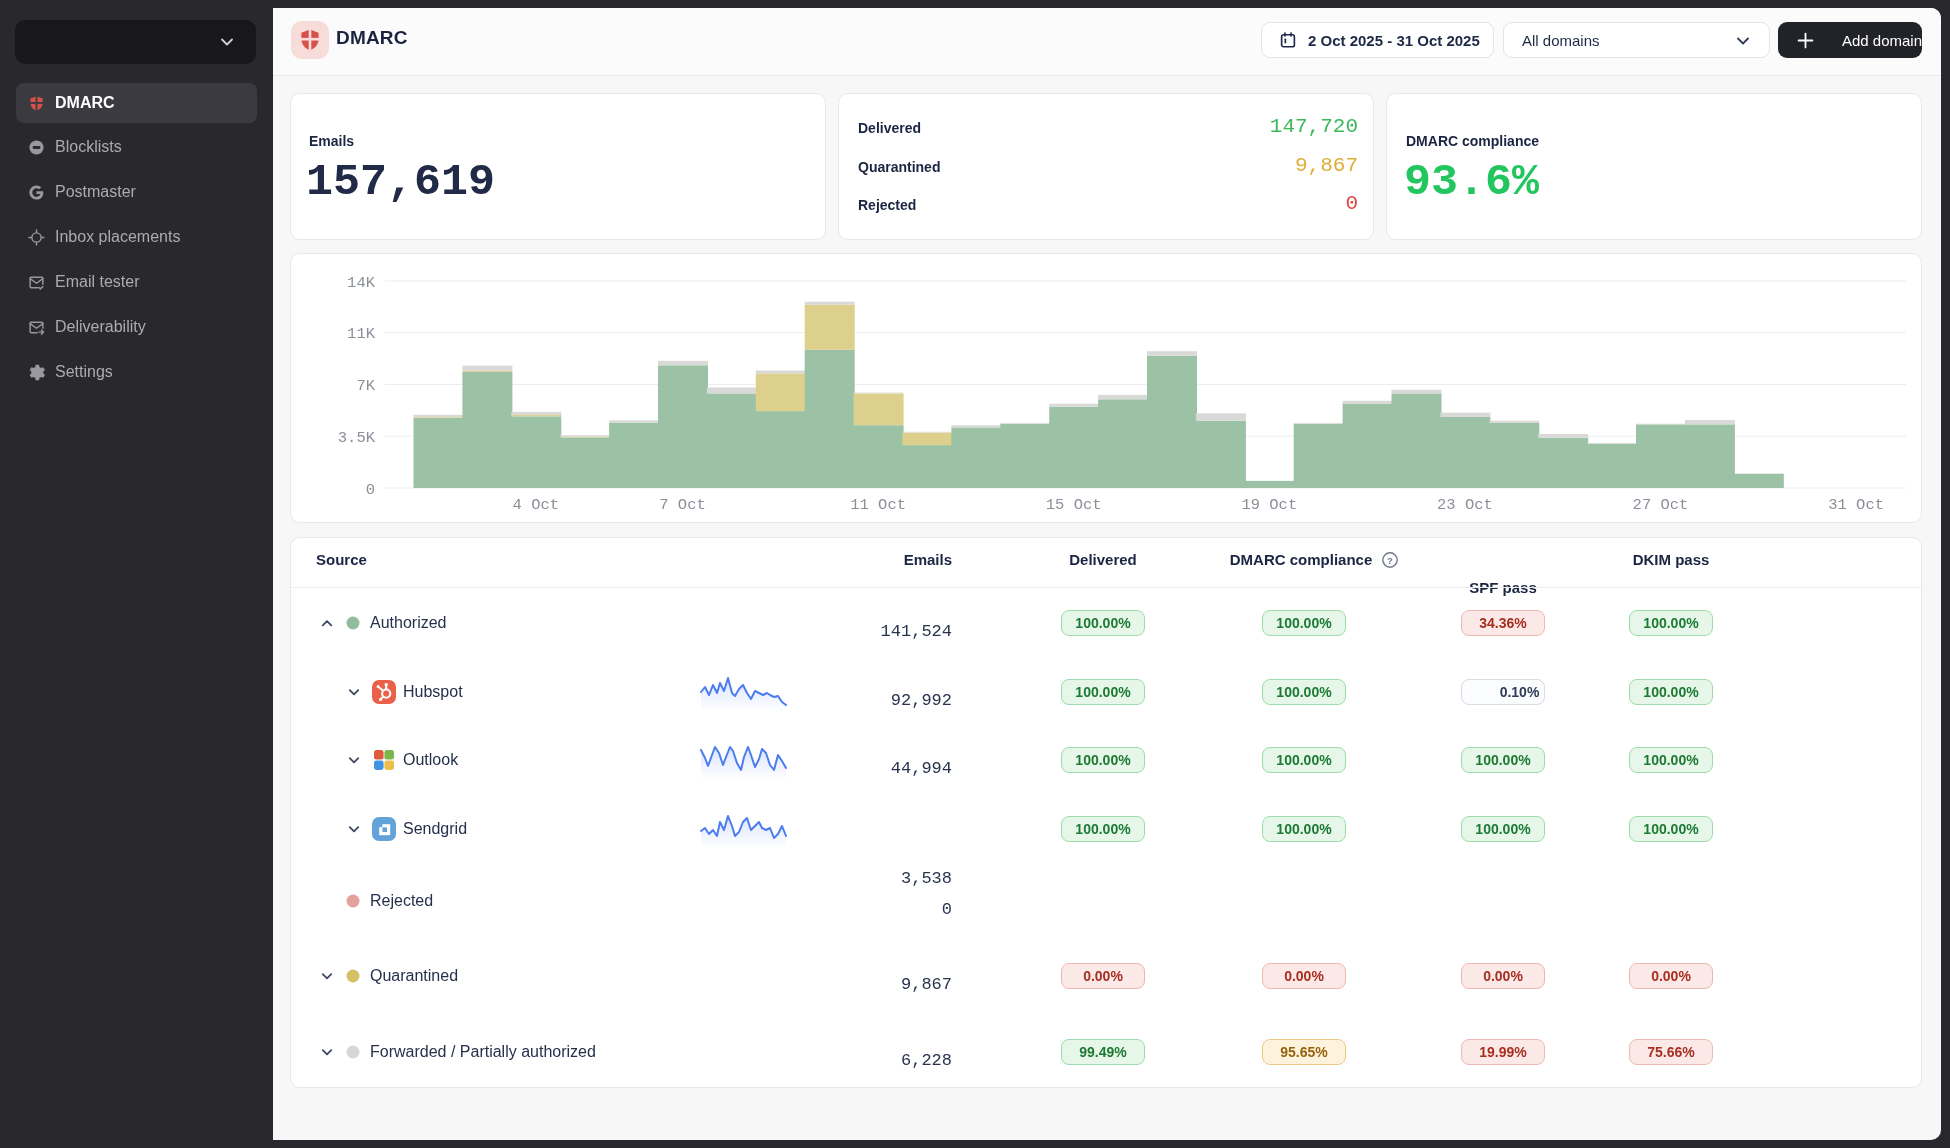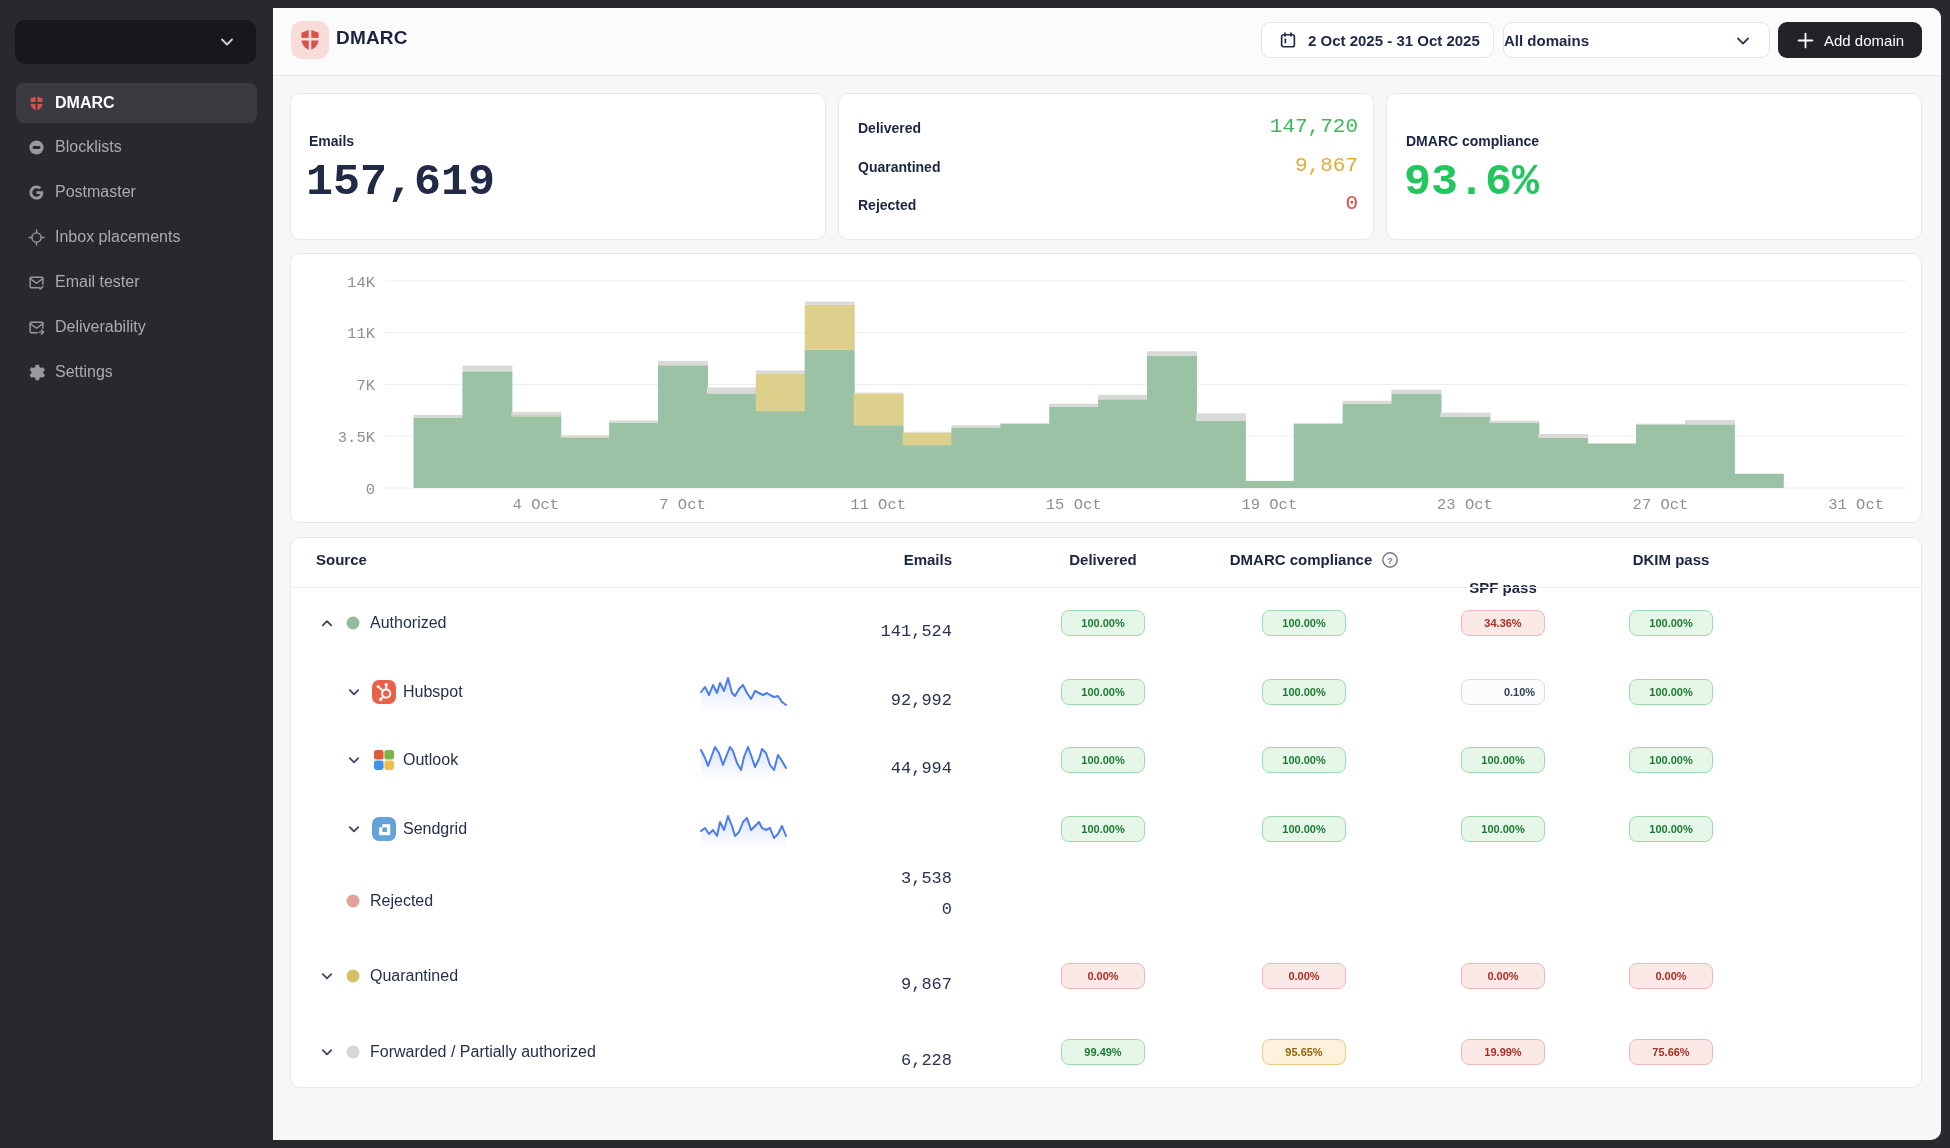--- a/index.html
+++ b/index.html
@@ -12,26 +12,26 @@
 .nav { left:16px; width:241px; height:40px; border-radius:8px; display:flex; align-items:center; color:#aaabb0; font-size:16px; }
 .nav .ic { width:17px; height:17px; margin-left:12px; margin-right:10px; flex:0 0 17px; }
 .nav.active { background:#3a3a40; color:#fff; font-weight:600; }
 
 #frame { left:273px; top:8px; width:1668px; height:1132px; background:#f7f7f8; border-radius:0 10px 10px 0; }
 #topbar { left:273px; top:8px; width:1668px; height:68px; background:#fbfbfc; border-bottom:1px solid #e9e9ec; border-radius:0 10px 0 0; }
 .card { background:#fff; border:1px solid #e8e8ec; border-radius:10px; }
 #title { left:336px; top:27px; font-size:19px; font-weight:700; color:#1a2440; letter-spacing:.2px; }
 #ticon { left:291px; top:21px; width:38px; height:38px; background:#f8dcda; border-radius:11px; display:flex; align-items:center; justify-content:center; }
 .hbtn { top:22px; height:36px; background:#fff; border:1px solid #e4e4e9; border-radius:9px; display:flex; align-items:center; color:#1d2946; font-size:15px; }
-#addbtn { left:1778px; top:22px; width:144px; height:36px; background:#212329; border-radius:9px; display:flex; align-items:center; color:#fff; font-size:15px; font-weight:500; }
+#addbtn { left:1778px; top:22px; width:144px; height:36px; background:#212329; border-radius:9px; display:flex; align-items:center; color:#fff; font-size:15px; font-weight:500;justify-content:space-between; }
 
 .stlabel { font-size:14px; font-weight:700; color:#1b2542; }
 
 .th { font-size:15px; font-weight:700; color:#1b2542; }
-.badge { position:absolute; width:84px; height:26px; border-radius:8px; font-size:11px; font-weight:700; display:flex; align-items:center; justify-content:center; transform:translate(-50%,-50%); }
+.badge { position:absolute; width:84px; height:26px; border-radius:8px; font-size:14px; font-weight:700; display:flex; align-items:center; justify-content:center; transform:translate(-50%,-50%); }
 .bg-g { background:#e6f7e9; border:1px solid #9fdbaa; color:#1d7a33; }
 .bg-r { background:#fbe9e7; border:1px solid #efb9b3; color:#a82e22; }
 .bg-n { background:#fbfcfd; border:1px solid #d9dce2; color:#2e3b57;padding-left:33px; }
 .bg-y { background:#fdf3dd; border:1px solid #edca82; color:#96620d; }
 .rowtxt { font-size:16px; color:#25304b; font-weight:500; }
 .emval { position:absolute; right:998px; transform:translateY(-50%); font-family:"Liberation Mono",monospace; font-size:17px; color:#2a3450; font-weight:500;margin-top:8px; }
 .dot { position:absolute; width:13px; height:13px; border-radius:50%; transform:translate(-50%,-50%); }
 .chev { position:absolute; transform:translate(-50%,-50%); }
 </style>
 </head>
@@ -117,21 +117,21 @@
 <div class="abs hbtn" style="left:1261px;width:233px;">
   <svg style="margin-left:17px" width="18" height="18" viewBox="0 0 24 24" fill="none" stroke="#1d2946" stroke-width="2.2" stroke-linecap="round">
       <rect x="3.5" y="5" width="17" height="16" rx="2.5"></rect>
       <line x1="8" y1="2.8" x2="8" y2="6.5"></line>
       <line x1="16" y1="2.8" x2="16" y2="6.5"></line>
       <line x1="8.5" y1="11" x2="8.5" y2="15.5"></line>
     </svg>
   <span style="margin-left:11px;font-weight:600">2 Oct 2025 - 31 Oct 2025</span>
 </div>
 <div class="abs hbtn" style="left:1503px;width:267px;">
-  <span style="font-weight:700">All domains</span>
+  <span style="margin-left:18px;font-weight:400">All domains</span>
   <svg class="abs" style="left:231px;top:10px" width="16" height="16" viewBox="0 0 16 16" fill="none">
       <path d="M3 5.5l5 5 5-5" stroke="#2e3b57" stroke-width="1.8" stroke-linecap="round" stroke-linejoin="round"></path>
     </svg>
 </div>
 <div class="abs" id="addbtn">
   <svg style="margin-left:19px" width="17" height="17" viewBox="0 0 16 16" fill="none" stroke="#fff" stroke-width="1.7" stroke-linecap="round">
       <line x1="8" y1="1.5" x2="8" y2="14.5"></line>
       <line x1="1.5" y1="8" x2="14.5" y2="8"></line>
     </svg>
   <span style="margin-left:10px">Add domain</span>

